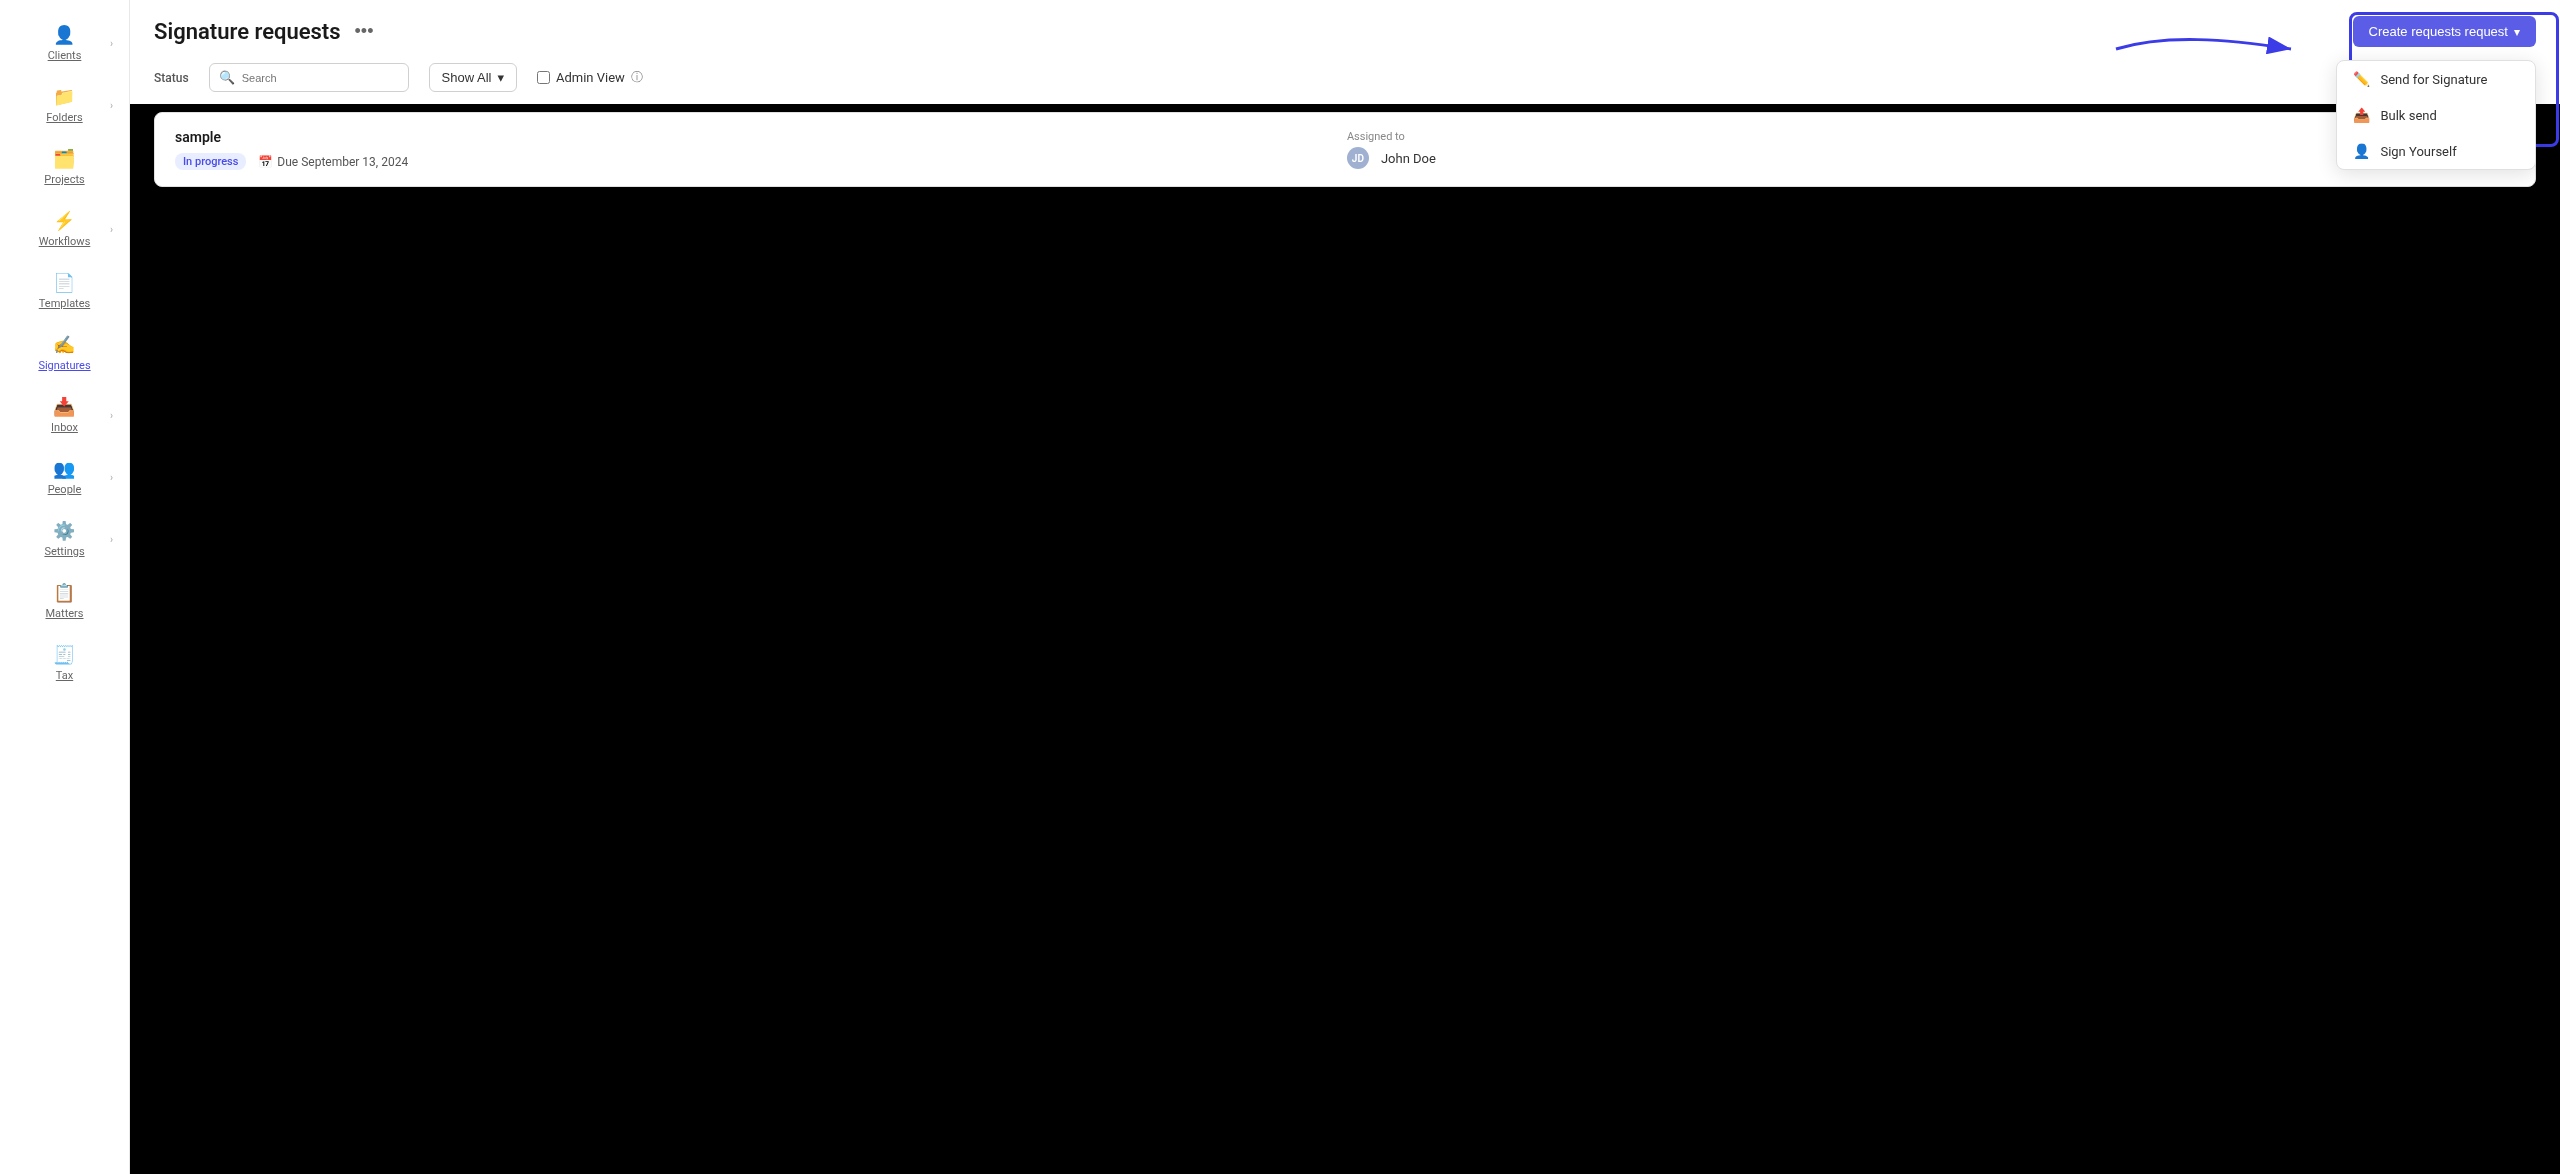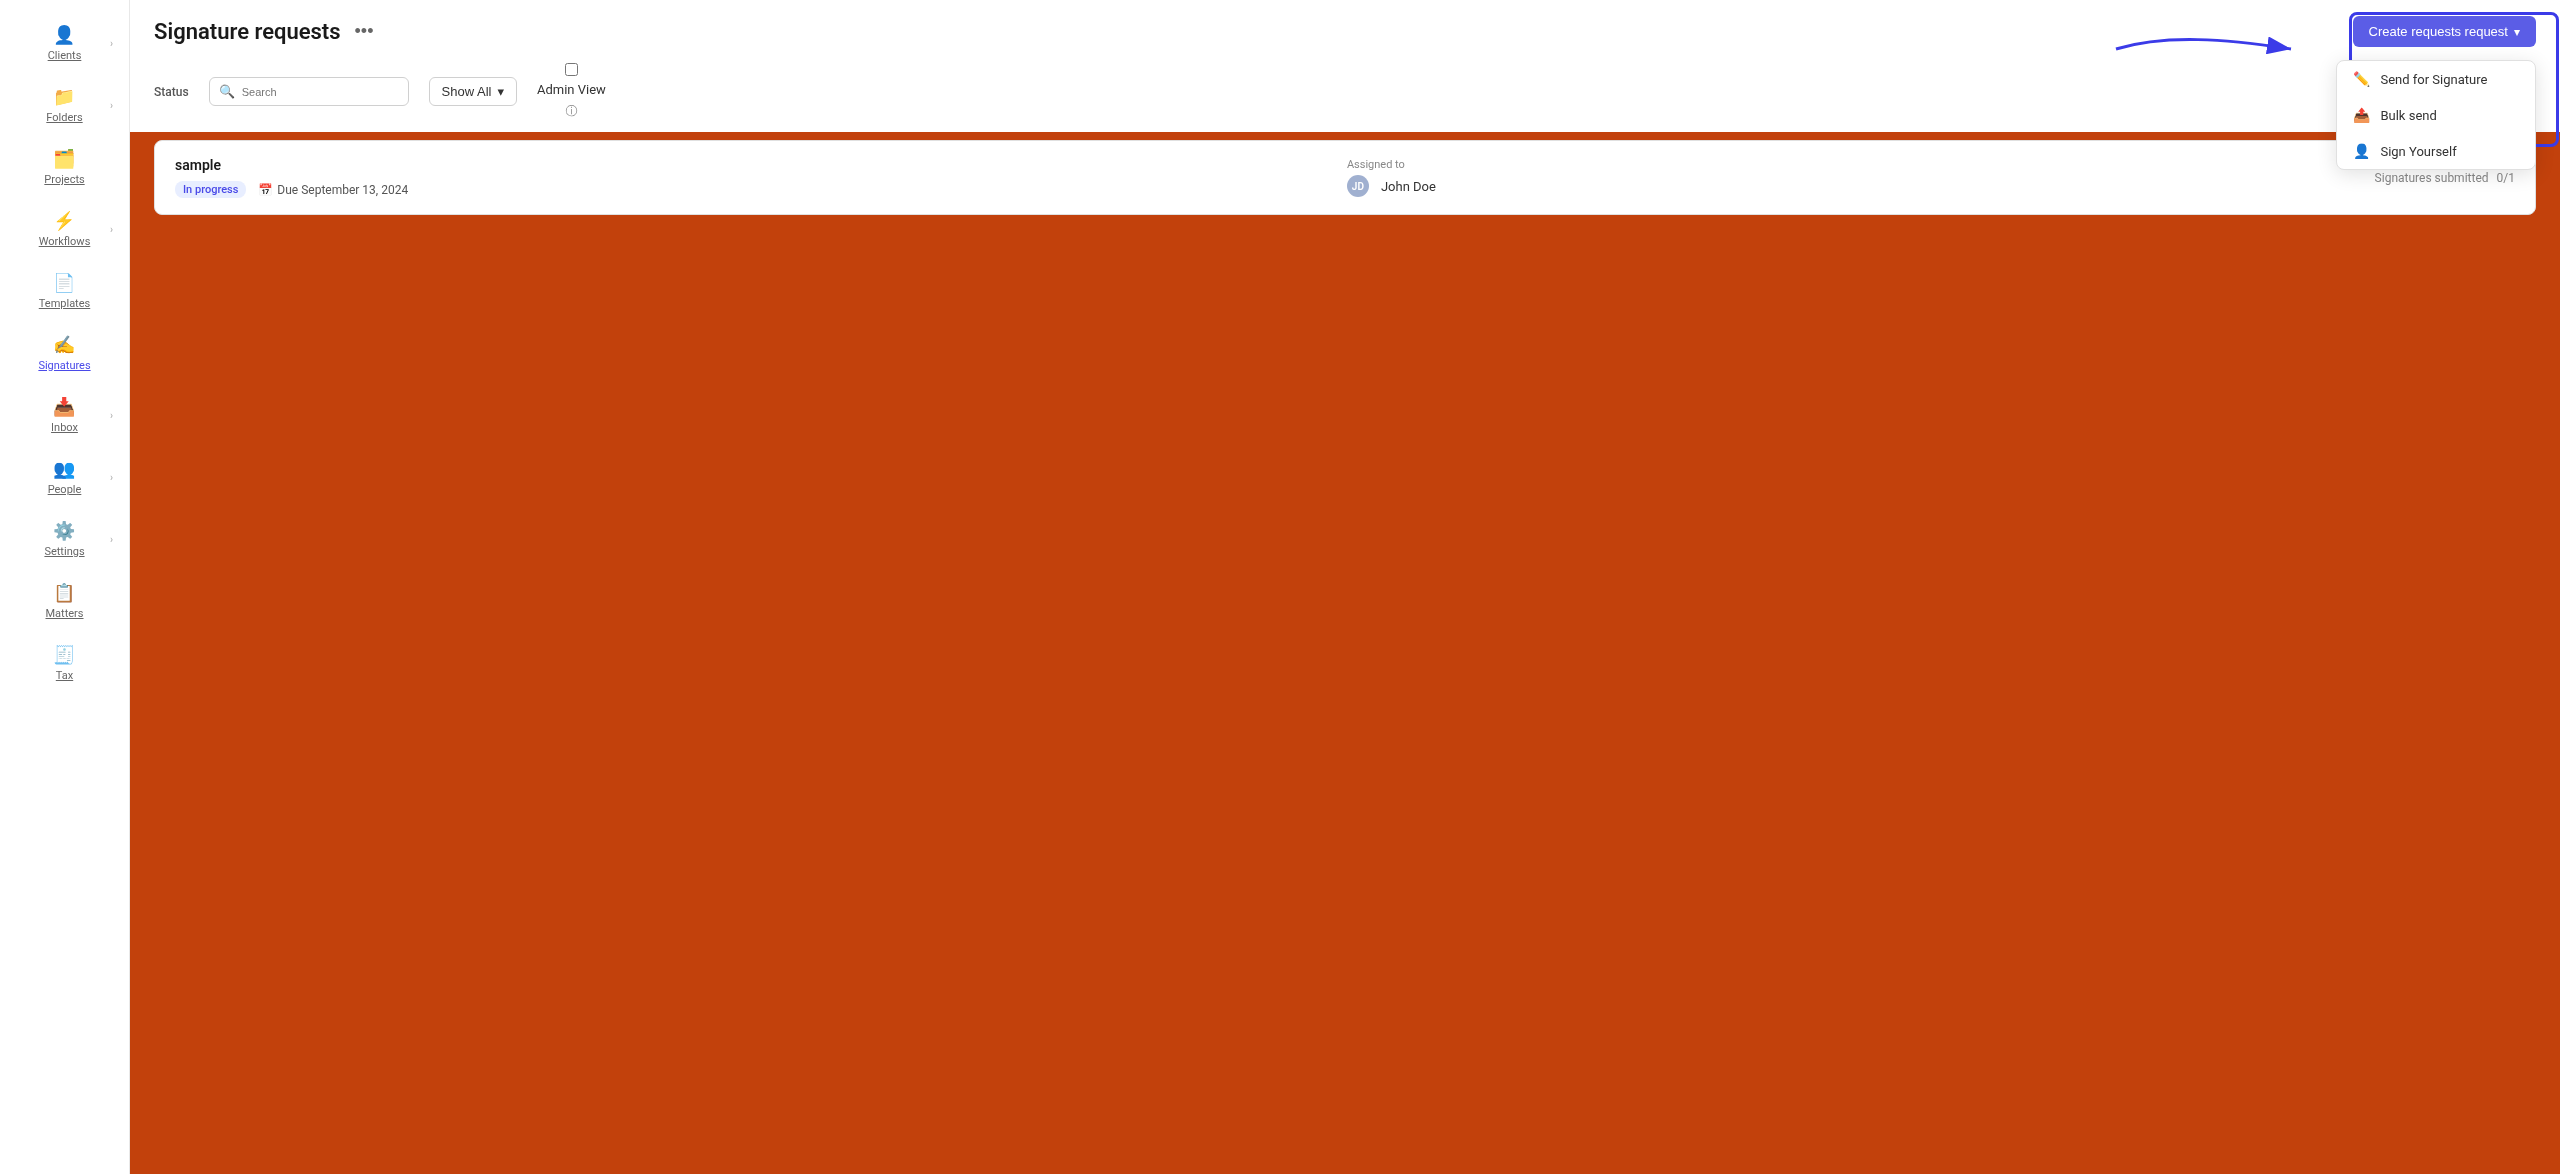--- a/index.html
+++ b/index.html
@@ -42,21 +42,21 @@
       color: #aaa;
     }
     .sidebar-label { font-size: 11px; text-align: right; text-decoration: underline; }
 
     
     .main {
       flex: 1;
       display: flex;
       flex-direction: column;
       overflow: hidden;
-      background: #c2410c;
+      background: #000000;
       position: relative;
     }
 
     
     .page-header {
       display: flex;
       align-items: center;
       justify-content: space-between;
       padding: 16px 24px 8px 24px;
       background: #fff;
@@ -163,21 +163,20 @@
       color: #333;
       cursor: pointer;
     }
 
     .admin-view-wrapper {
       display: flex;
       align-items: center;
       gap: 6px;
       font-size: 13px;
       color: #333;
-      flex-direction: column;
     }
     .admin-view-wrapper input[type=checkbox] { cursor: pointer; }
     .info-icon { color: #888; font-size: 12px; cursor: pointer; }
 
     
     .content {
       flex: 1;
       padding: 8px 24px;
       overflow-y: auto;
     }

